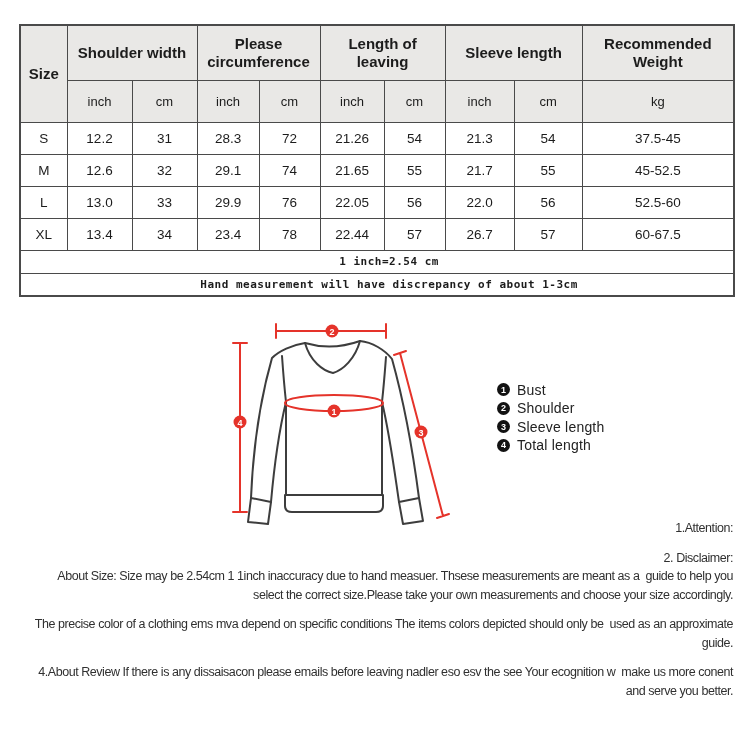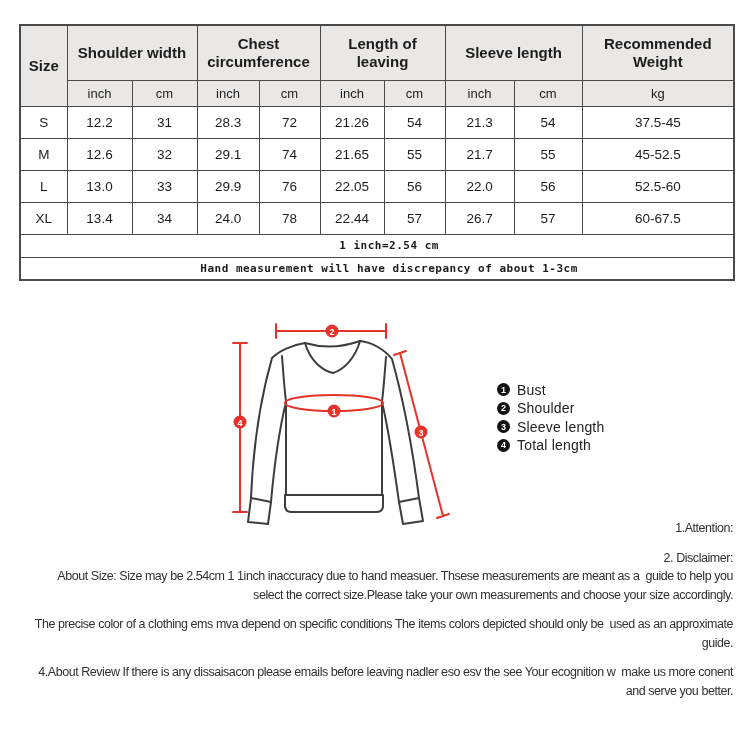--- a/index.html
+++ b/index.html
@@ -13,21 +13,21 @@
   table.size-table {
     position:absolute; left:19px; top:24px; width:714px;
     border-collapse:collapse; table-layout:fixed;
     border:2px solid #4a4a4a;
   }
   table.size-table th, table.size-table td {
     border:1px solid #4a4a4a; text-align:center; vertical-align:middle;
     color:#1c1c1c; overflow:hidden;
   }
   tr.h1 th { height:55px; background:#e9e8e6; font-size:15px; font-weight:bold; line-height:18px; }
-  tr.h2 th { height:26px; background:#e9e8e6; font-size:13px; font-weight:normal; }
+  tr.h2 th { height:42px; background:#e9e8e6; font-size:13px; font-weight:normal; }
   tbody.data-rows tr { height:32px; }
   tbody.data-rows td { font-size:13.5px; background:#fff; }
   tr.note td {
     height:23px; background:#fff;
     font-family:"DejaVu Sans Mono", monospace; font-weight:bold; font-size:11px;
     letter-spacing:0.5px; white-space:pre-wrap;padding-left:24px;
   }
 
   
   svg.sweater { position:absolute; left:222px; top:310px; }
@@ -66,21 +66,21 @@
         <col style="width:64px">
       <col style="width:61px">
         <col style="width:69px">
         <col style="width:68px">
       <col style="width:152px">
     </colgroup>
     <thead>
       <tr class="h1">
         <th rowspan="2">Size</th>
         <th colspan="2">Shoulder width</th>
-        <th colspan="2">Chest circumference</th>
+        <th colspan="2">Please circumference</th>
         <th colspan="2">Length of leaving</th>
         <th colspan="2">Sleeve length</th>
         <th>Recommended Weight</th>
       </tr>
       <tr class="h2">
         <th>inch</th>
         <th>cm</th>
         <th>inch</th>
         <th>cm</th>
         <th>inch</th>
@@ -124,21 +124,21 @@
           <td>22.05</td>
           <td>56</td>
           <td>22.0</td>
           <td>56</td>
           <td>52.5-60</td>
         </tr>
         <tr>
           <td>XL</td>
           <td>13.4</td>
           <td>34</td>
-          <td>24.0</td>
+          <td>23.4</td>
           <td>78</td>
           <td>22.44</td>
           <td>57</td>
           <td>26.7</td>
           <td>57</td>
           <td>60-67.5</td>
         </tr>
       </tbody>
     <tbody>
       <tr class="note">

